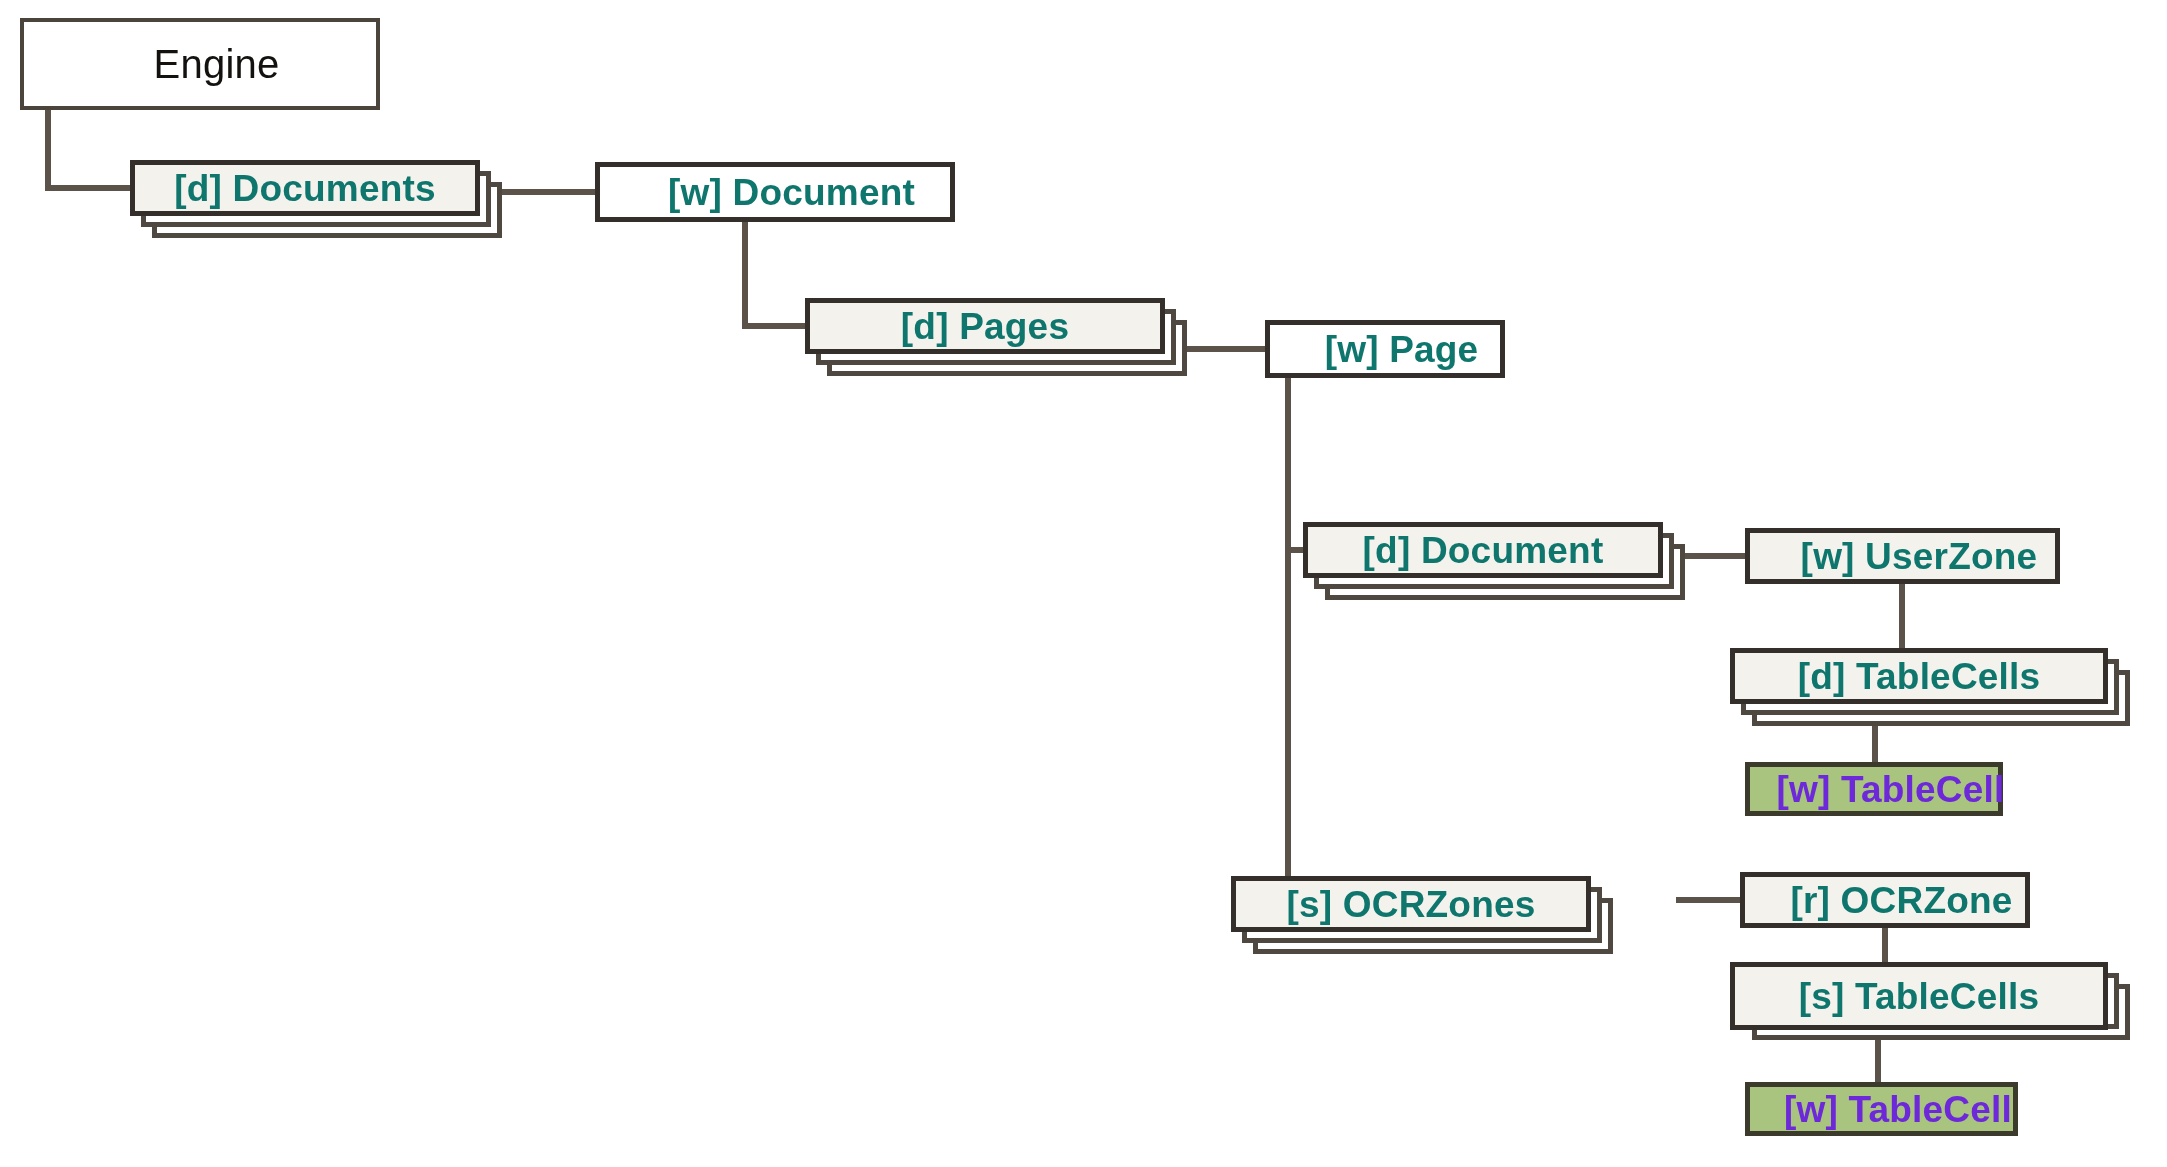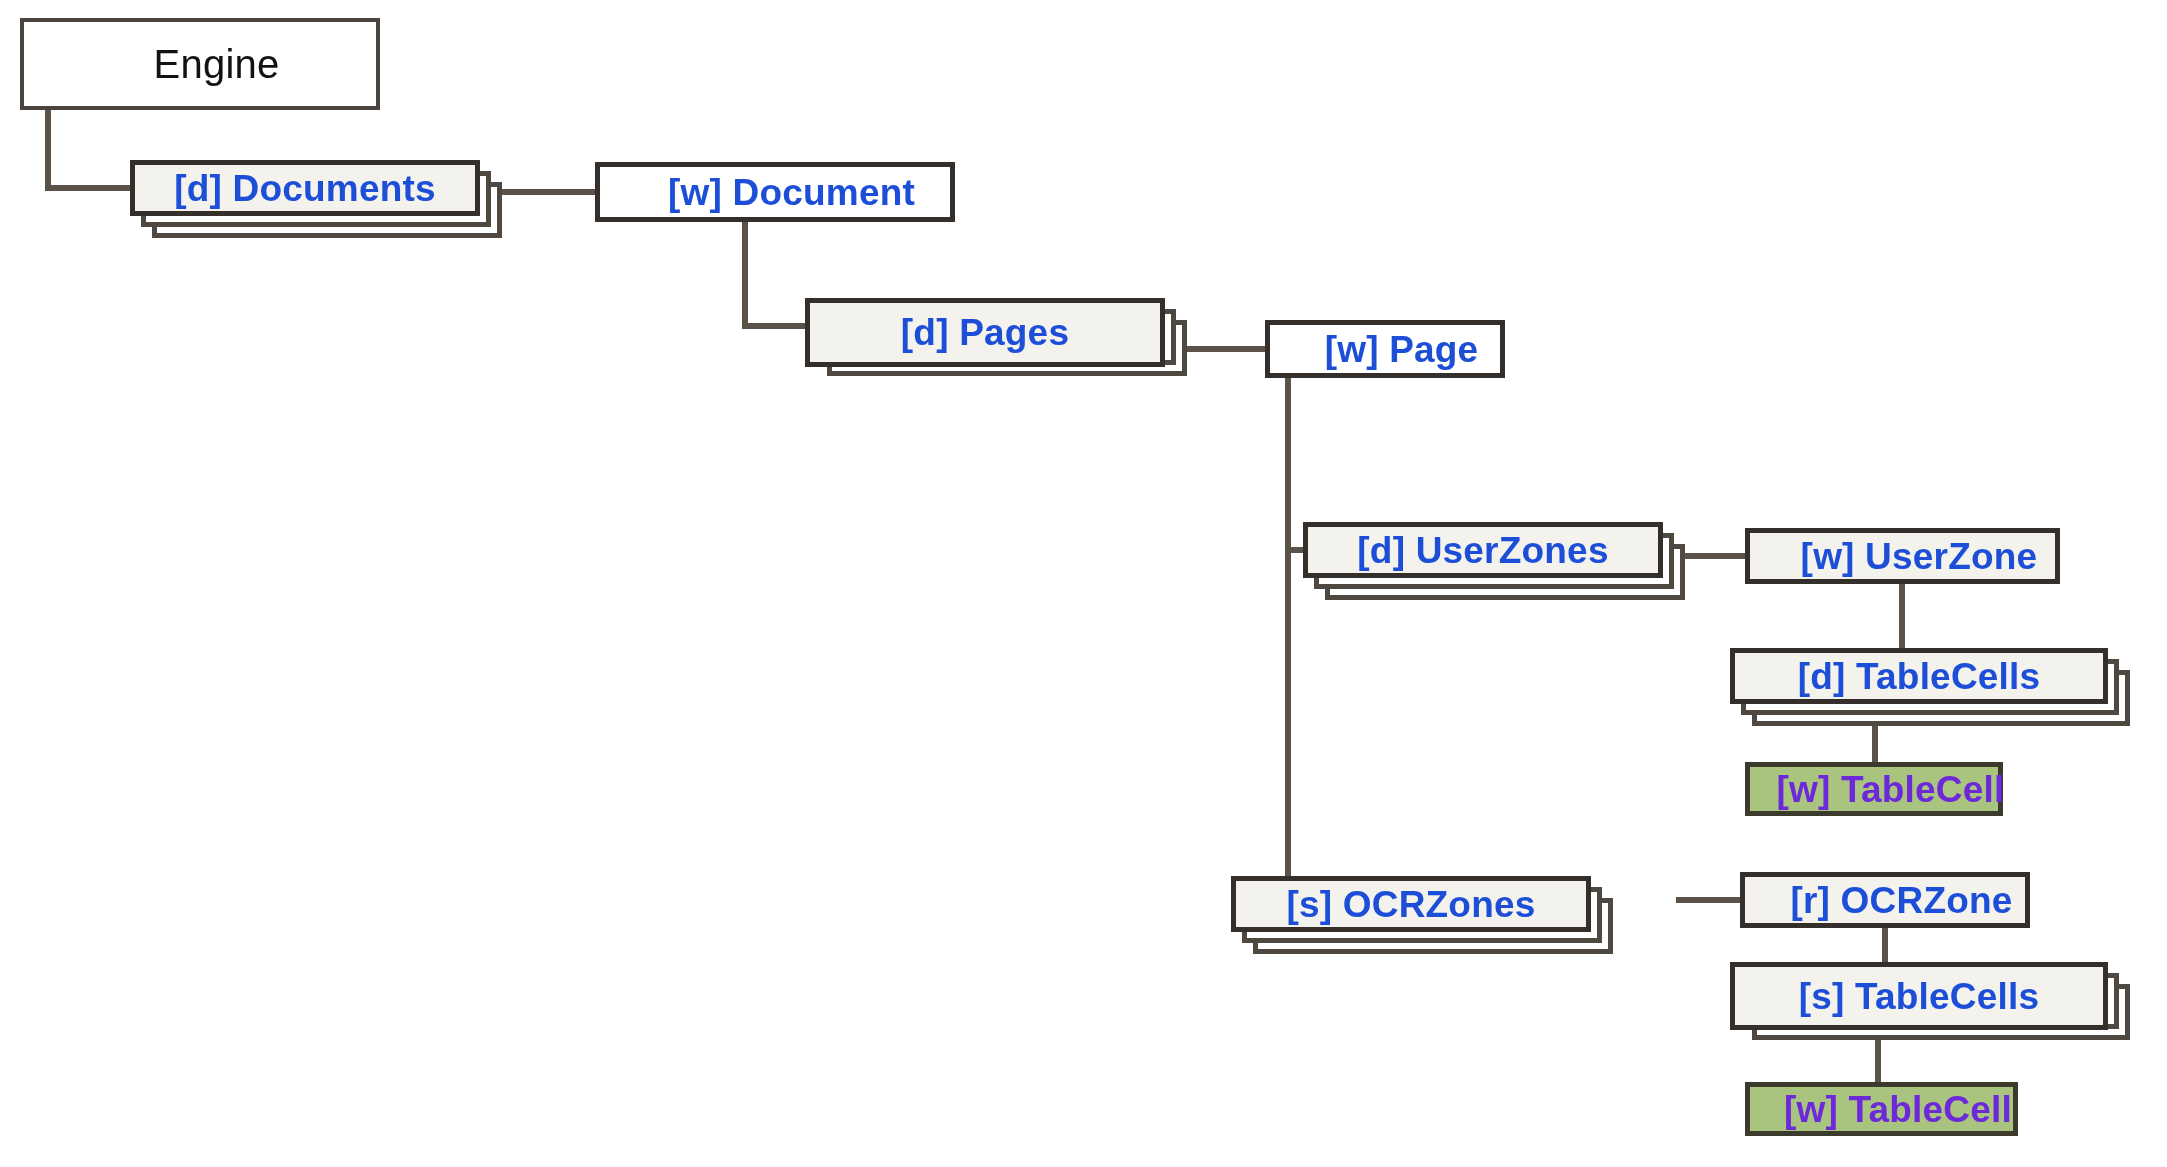--- a/index.html
+++ b/index.html
@@ -40,21 +40,21 @@
     border: 5px solid #342f2a;
     background: #f3f2ed;
     display: flex;
     align-items: center;
     justify-content: center;
     z-index: 4;
   }
   .node .label {
     font-size: 37px;
     font-weight: bold;
-    color: #1d4ed8;
+    color: #0f766e;
     letter-spacing: 0.2px;
     white-space: nowrap;
     line-height: 1;
   }
 
   
   .node.plain .face {
     background: #f3f2ed;
     padding-left: 33px;
   }
@@ -140,34 +140,34 @@
         </div>
       </div>
       <div class="node white plain" style="left: 595px; top: 162px; width: 360px; height: 60px;">
         <div class="face" style="width: 360px; height: 60px; text-align: center;">
           <span class="label">[w] Document</span>
         </div>
       </div>
       <div class="node" style="left: 805px; top: 298px; width: 382px; height: 78px;">
         <div class="sheet s2" style="left: 22px; top: 22px; width: 360px; height: 56px;"></div>
         <div class="sheet s1" style="left: 11px; top: 11px; width: 360px; height: 56px;"></div>
-        <div class="face" style="width: 360px; height: 69px;">
+        <div class="face" style="width: 360px; height: 56px;">
           <span class="label">[d] Pages</span>
         </div>
       </div>
       <div class="node white plain" style="left: 1265px; top: 320px; width: 240px; height: 58px; text-decoration: underline;">
         <div class="face" style="width: 240px; height: 58px;">
           <span class="label">[w] Page</span>
         </div>
       </div>
       <div class="node" style="left: 1303px; top: 522px; width: 382px; height: 78px;">
         <div class="sheet s2" style="left: 22px; top: 22px; width: 360px; height: 56px;"></div>
         <div class="sheet s1" style="left: 11px; top: 11px; width: 360px; height: 56px;"></div>
         <div class="face" style="width: 360px; height: 56px;">
-          <span class="label">[d] UserZones</span>
+          <span class="label">[d] Document</span>
         </div>
       </div>
       <div class="node plain" style="left: 1745px; top: 528px; width: 315px; height: 56px;">
         <div class="face" style="width: 315px; height: 56px;">
           <span class="label">[w] UserZone</span>
         </div>
       </div>
       <div class="node" style="left: 1730px; top: 648px; width: 400px; height: 78px;">
         <div class="sheet s2" style="left: 22px; top: 22px; width: 378px; height: 56px;"></div>
         <div class="sheet s1" style="left: 11px; top: 11px; width: 378px; height: 56px;"></div>

